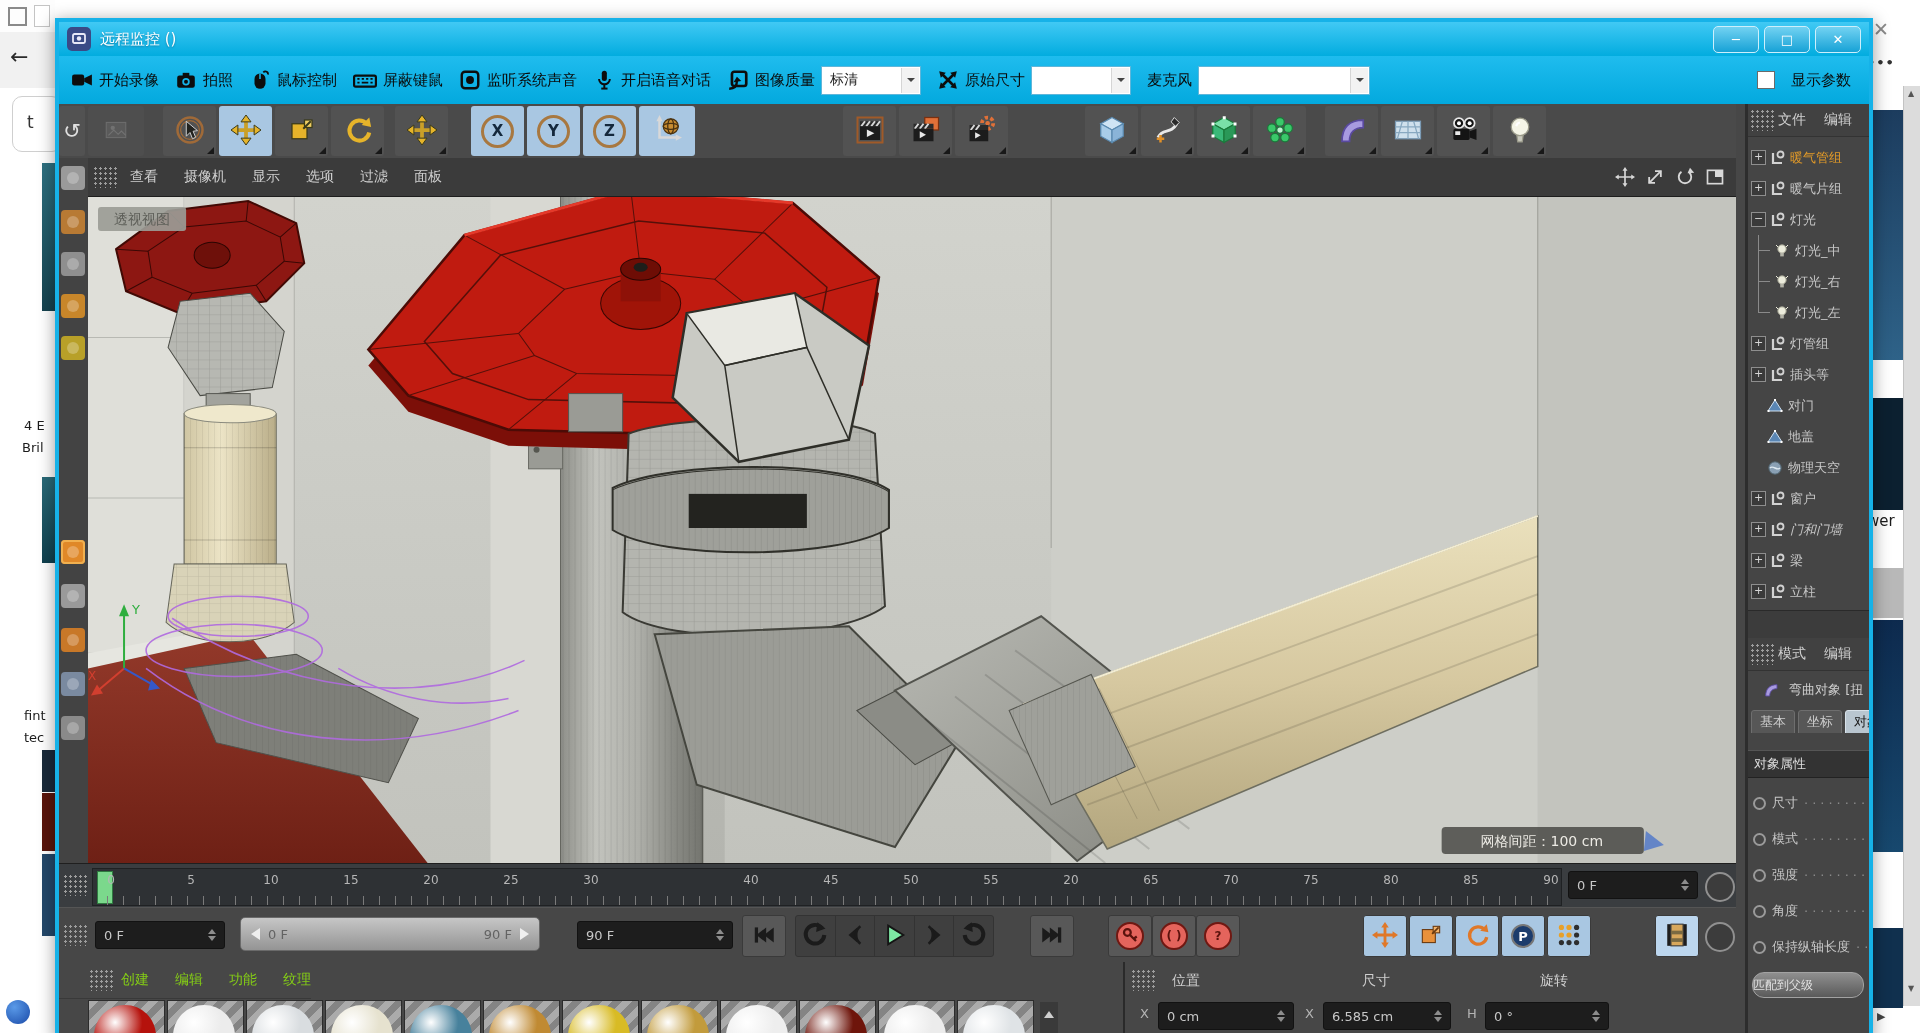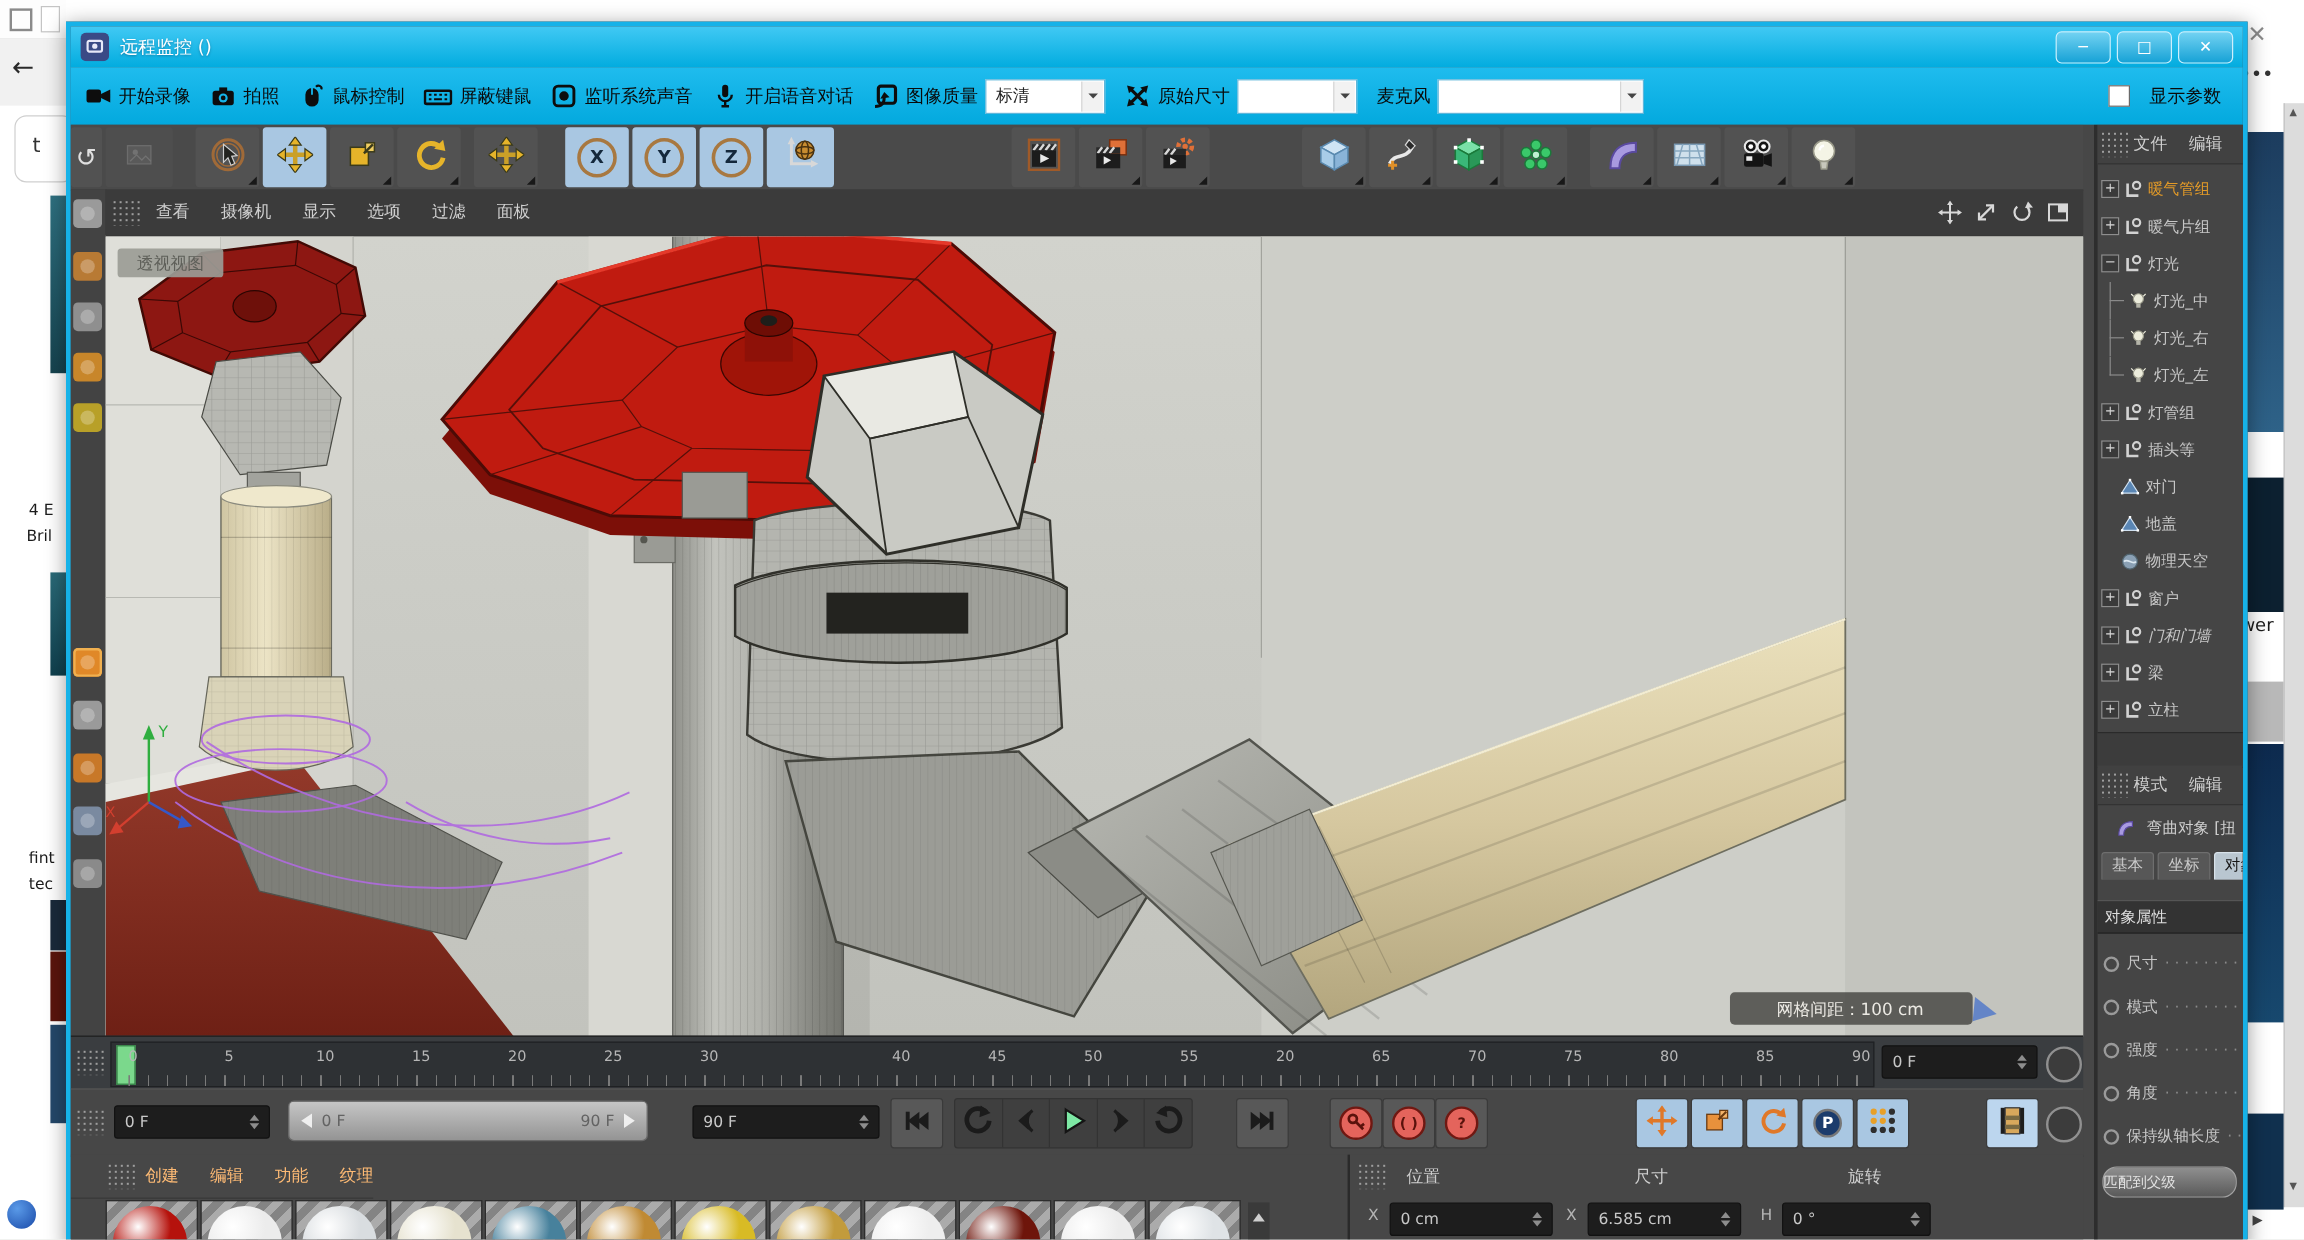--- a/index.html
+++ b/index.html
@@ -72,21 +72,21 @@
       display:flex;align-items:center;justify-content:center;font-weight:bold;font-size:12px;box-sizing:border-box}
   .blue{background:#a9c7e2}
   .lightb{background:#bcd6ee}
   .rangebar{position:absolute;top:9px;height:34px;background:linear-gradient(#c6c6c6,#949494);border-radius:5px;
         border:1px solid #6a6a6a;display:flex;align-items:center;color:#636363;font-size:13px;padding:0 10px;gap:8px;box-sizing:border-box}
   .rfill{flex:1}
   .rarr{width:0;height:0;border:6px solid transparent}
   .rarr.l{border-right:9px solid #efefef;border-left:none}
   .rarr.r{border-left:9px solid #efefef;border-right:none}
   .rowbot{position:absolute;left:0;top:858px;width:1677px;bottom:0;background:#474747;overflow:hidden}
-  .mm-menu{position:absolute;left:0;top:0;height:36px;display:flex;align-items:center;color:#fdba74;
+  .mm-menu{position:absolute;left:0;top:0;height:36px;display:flex;align-items:center;color:#84cc16;
         font-size:14px;gap:26px;padding-left:62px;border-bottom:1px solid #393939}
   .mat{position:absolute;top:38px;width:75px;height:70px;border:1px solid #2c2c2c;
        background:repeating-linear-gradient(135deg,#ababab 0 7px,#848484 7px 14px)}
   .ball{position:absolute;left:5px;top:4px;width:62px;height:62px;border-radius:50%}
   .matscroll{position:absolute;top:40px;width:18px;height:34px;background:#3a3a3a;display:flex;align-items:flex-start;justify-content:center}
   .matscroll::after{content:"";margin-top:4px;border:5px solid transparent;border-bottom:7px solid #cfcfcf}
   .cohdr{position:absolute;top:10px;color:#cfcfcf;font-size:14px}
   .axl{position:absolute;top:44px;color:#b4b4b4;font-size:13px}
   .vdiv{position:absolute;top:0;bottom:0;width:2px;background:#2a2a2a}
   

